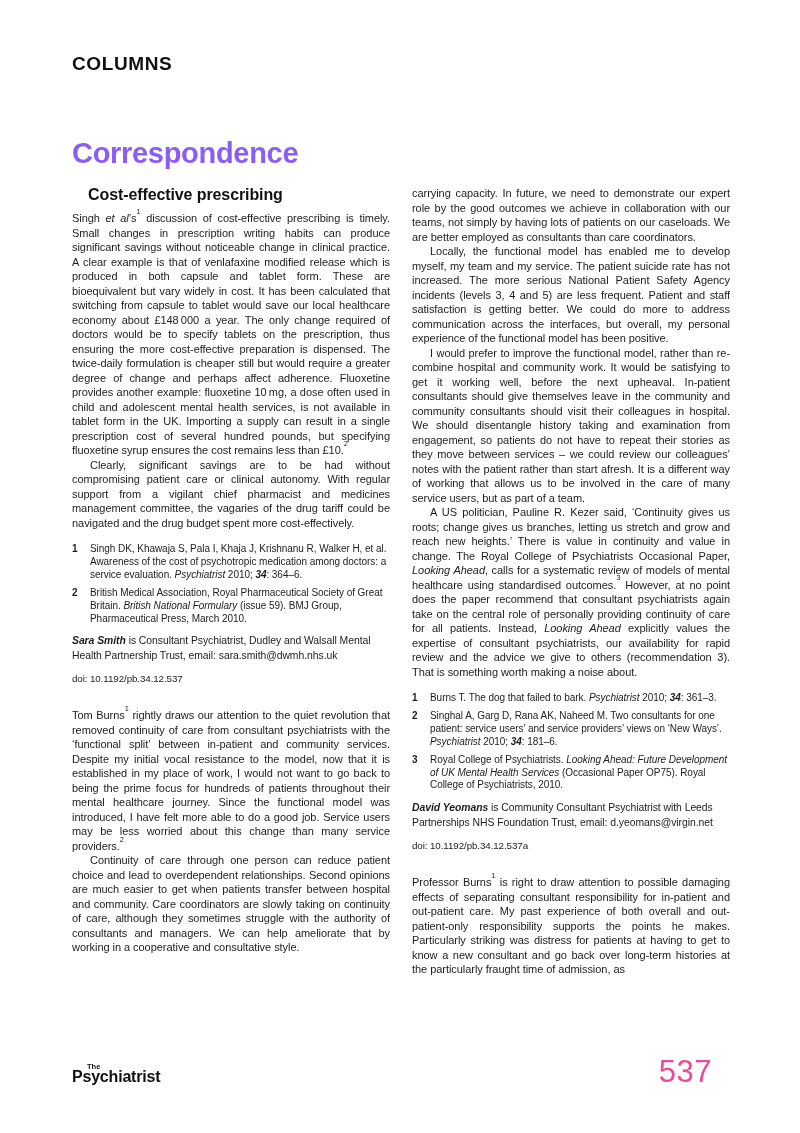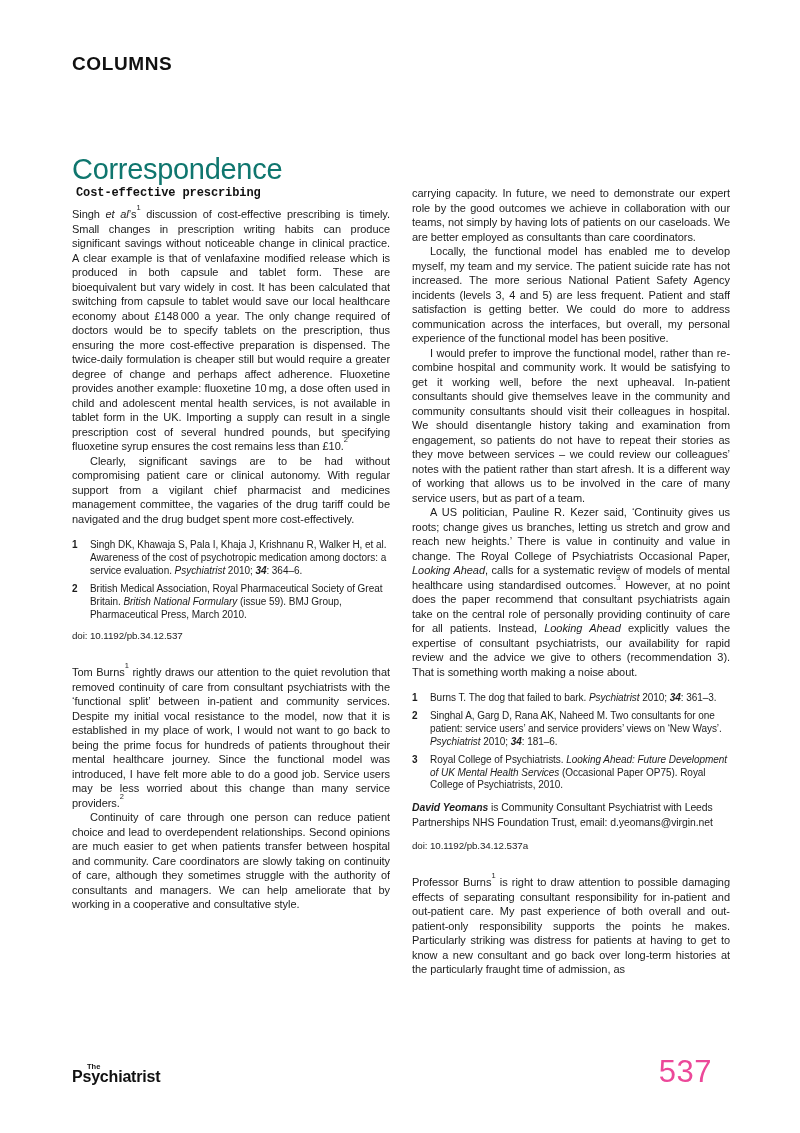--- a/index.html
+++ b/index.html
@@ -7,31 +7,31 @@
     width: 800px; height: 1133px; position: relative; overflow: hidden;
     font-family: "Liberation Sans", "DejaVu Sans", sans-serif;
     color: #1c1c1c;
     -webkit-font-smoothing: antialiased;
   }
   .kicker {
     position: absolute; left: 72px; top: 53px;
     font-size: 19px; font-weight: 700; letter-spacing: 0.6px; color: #111; text-align: right;
   }
   .page-title {
-    position: absolute; left: 72px; top: 134px;
-    font-size: 29px; font-weight: 400; letter-spacing: -0.3px; color: #0f766e;
+    position: absolute; left: 72px; top: 118px;
+    font-size: 29px; font-weight: 700; letter-spacing: -0.3px; color: #8b5cf6;
   }
   .columns {
     position: absolute; left: 72px; top: 186px; width: 658px; height: 872px;
     display: flex; gap: 22px;
   }
   .col { width: 318px; height: 872px; overflow: hidden; }
   .letter-heading {
-    font-size: 12px; font-weight: 700; color: #111;
-    margin: 0 0 7px 4px; letter-spacing: -0.1px; font-family: Liberation Mono, monospace;
+    font-size: 16px; font-weight: 700; color: #111;
+    margin: 0 0 7px 16px; letter-spacing: -0.1px;
   }
   .letter { margin: 0; }
   .letter + .letter { margin-top: 24px; }
   .p {
     font-size: 11px; line-height: 14.5px; text-align: justify;
     margin: 0; letter-spacing: -0.05px;
   }
   .p.indent { text-indent: 18px; }
   sup { font-size: 7.5px; line-height: 0; position: relative; top: -3.5px; }
   .i { font-style: italic; }
@@ -83,20 +83,21 @@
         <div class="ref">
           <span class="ref-num">1</span>
           <span class="ref-text"><span>Singh DK, Khawaja S, Pala I, Khaja J, Krishnanu R, Walker H, et al. Awareness of the cost of psychotropic medication among doctors: a service evaluation. </span><span class="i">Psychiatrist</span><span> 2010; </span><span class="b">34</span><span>: 364–6.</span></span>
         </div>
         <div class="ref">
           <span class="ref-num">2</span>
           <span class="ref-text"><span>British Medical Association, Royal Pharmaceutical Society of Great Britain. </span><span class="i">British National Formulary</span><span> (issue 59). BMJ Group, Pharmaceutical Press, March 2010.</span></span>
         </div>
       </div>
 
+      <p class="author-note"><span class="b">Sara Smith</span><span> is Consultant Psychiatrist, Dudley and Walsall Mental Health Partnership Trust, email: sara.smith@dwmh.nhs.uk</span></p>
       <p class="doi-line">doi: 10.1192/pb.34.12.537</p>
     </div>
 
     <div class="letter">
       <p class="p"><span>Tom Burns</span><sup>1</sup><span> rightly draws our attention to the quiet revolution that removed continuity of care from consultant psychiatrists with the ‘functional split’ between in-patient and community services. Despite my initial vocal resistance to the model, now that it is established in my place of work, I would not want to go back to being the prime focus for hundreds of patients throughout their mental healthcare journey. Since the functional model was introduced, I have felt more able to do a good job. Service users may be less worried about this change than many service providers.</span><sup>2</sup></p>
       <p class="p indent"><span>Continuity of care through one person can reduce patient choice and lead to overdependent relationships. Second opinions are much easier to get when patients transfer between hospital and community. Care coordinators are slowly taking on continuity of care, although they sometimes struggle with the authority of consultants and managers. We can help ameliorate that by working in a cooperative and consultative style.</span></p>
     </div>
 
   </div>
 

